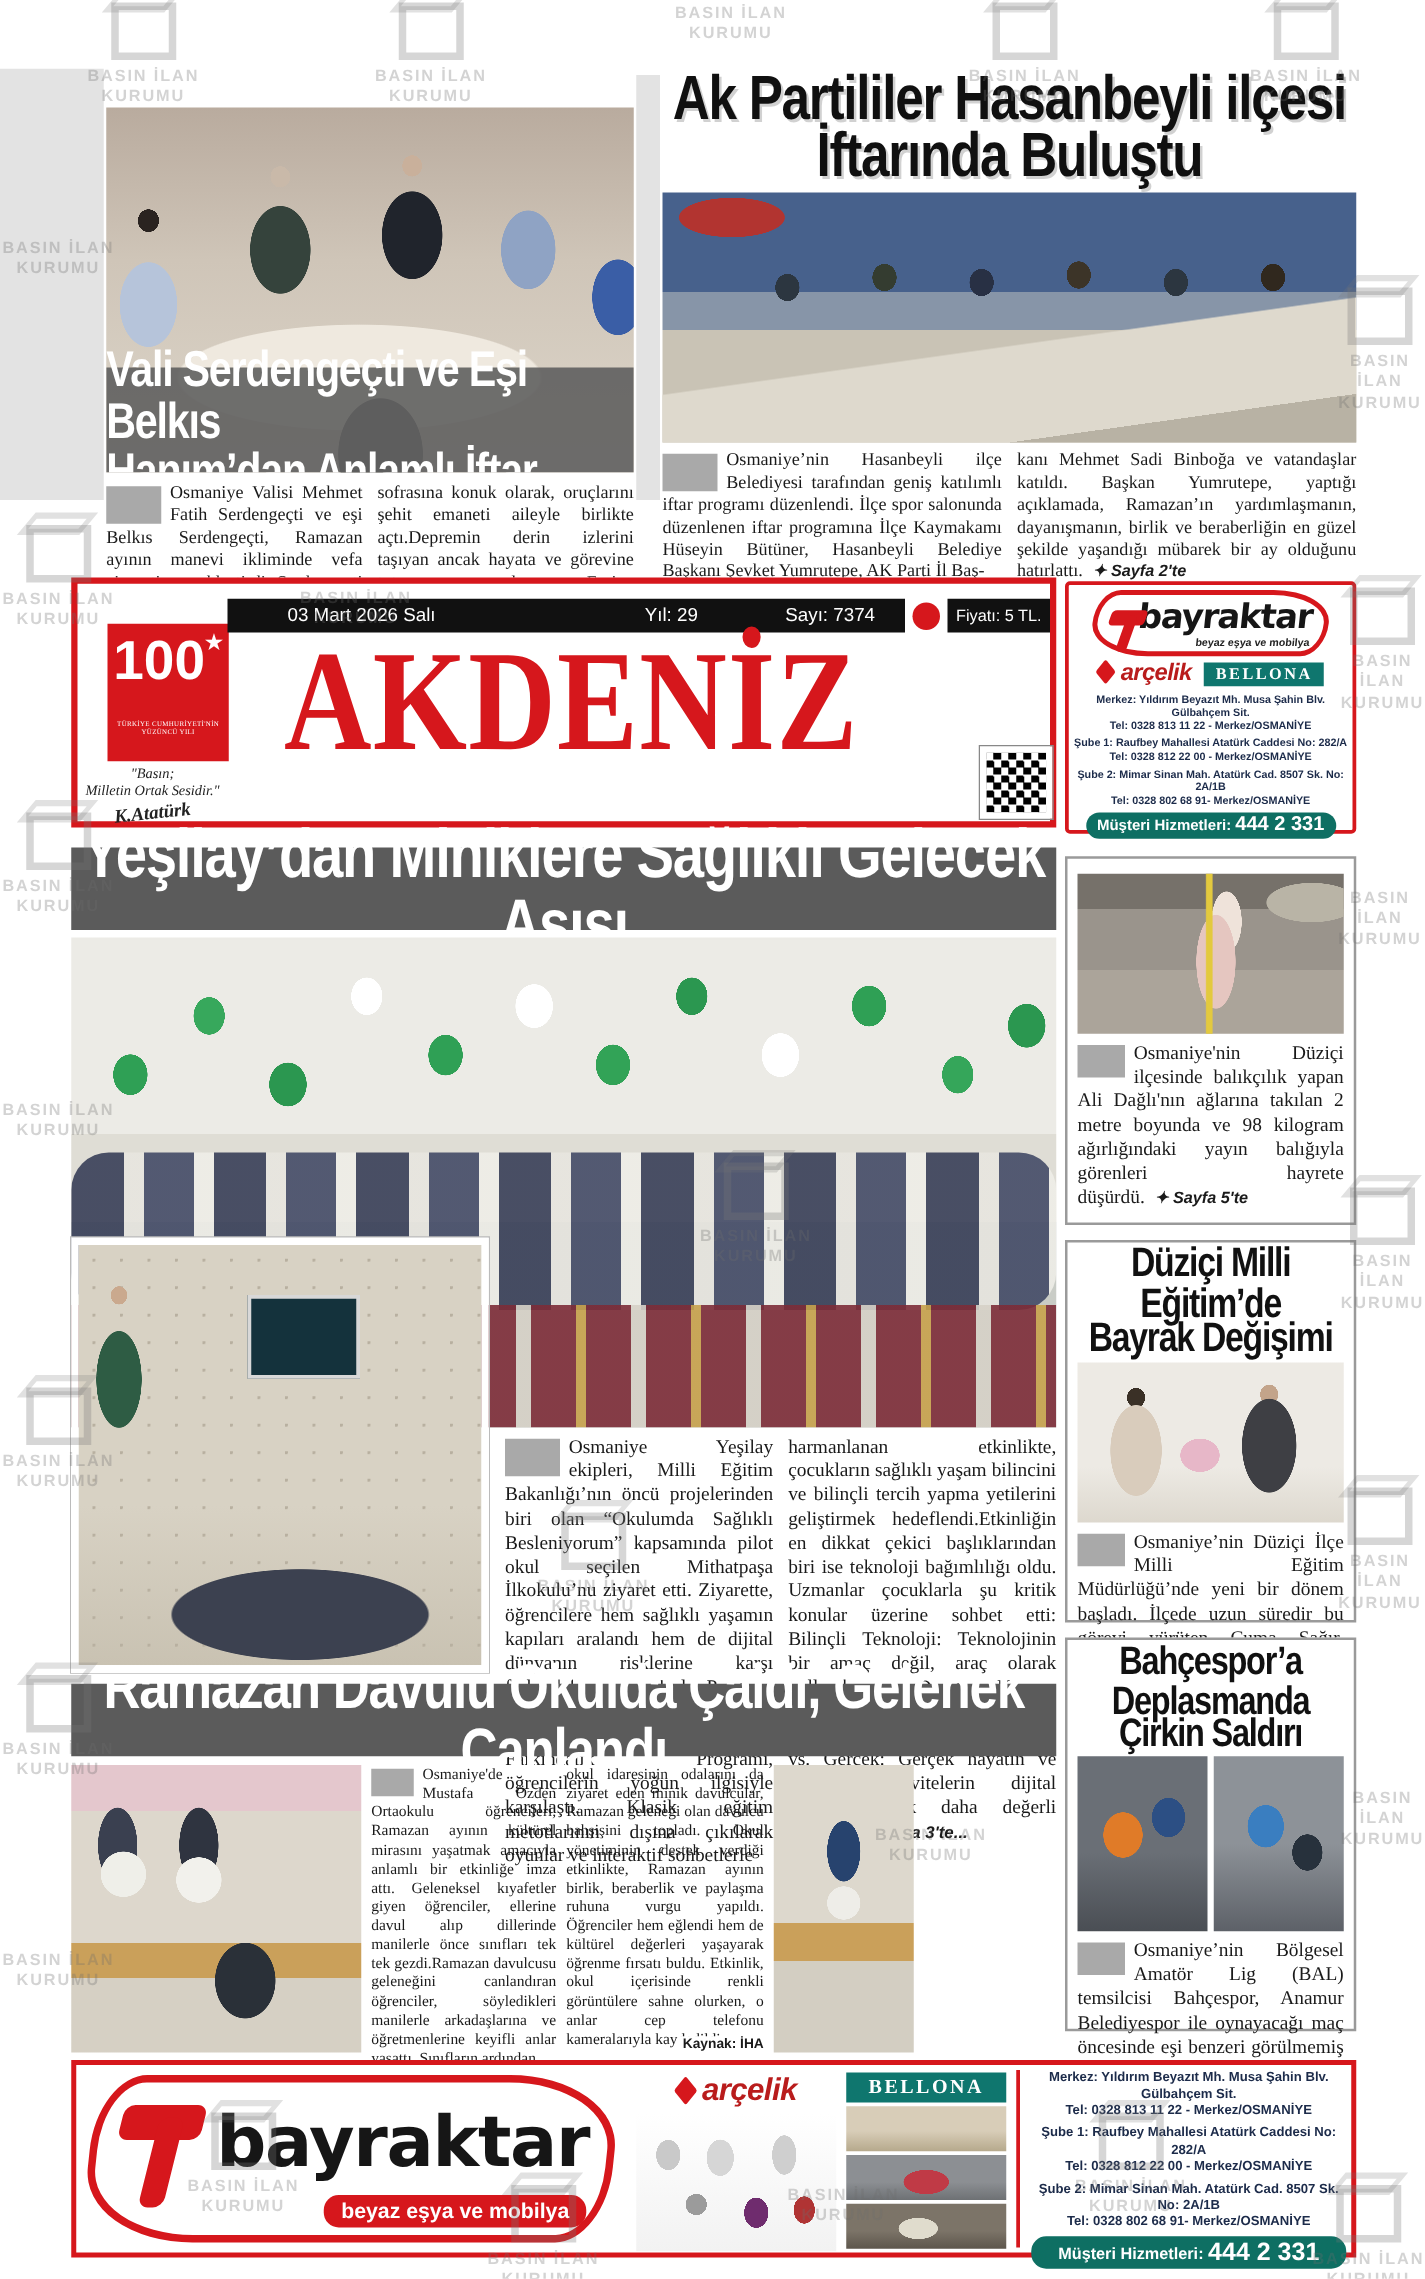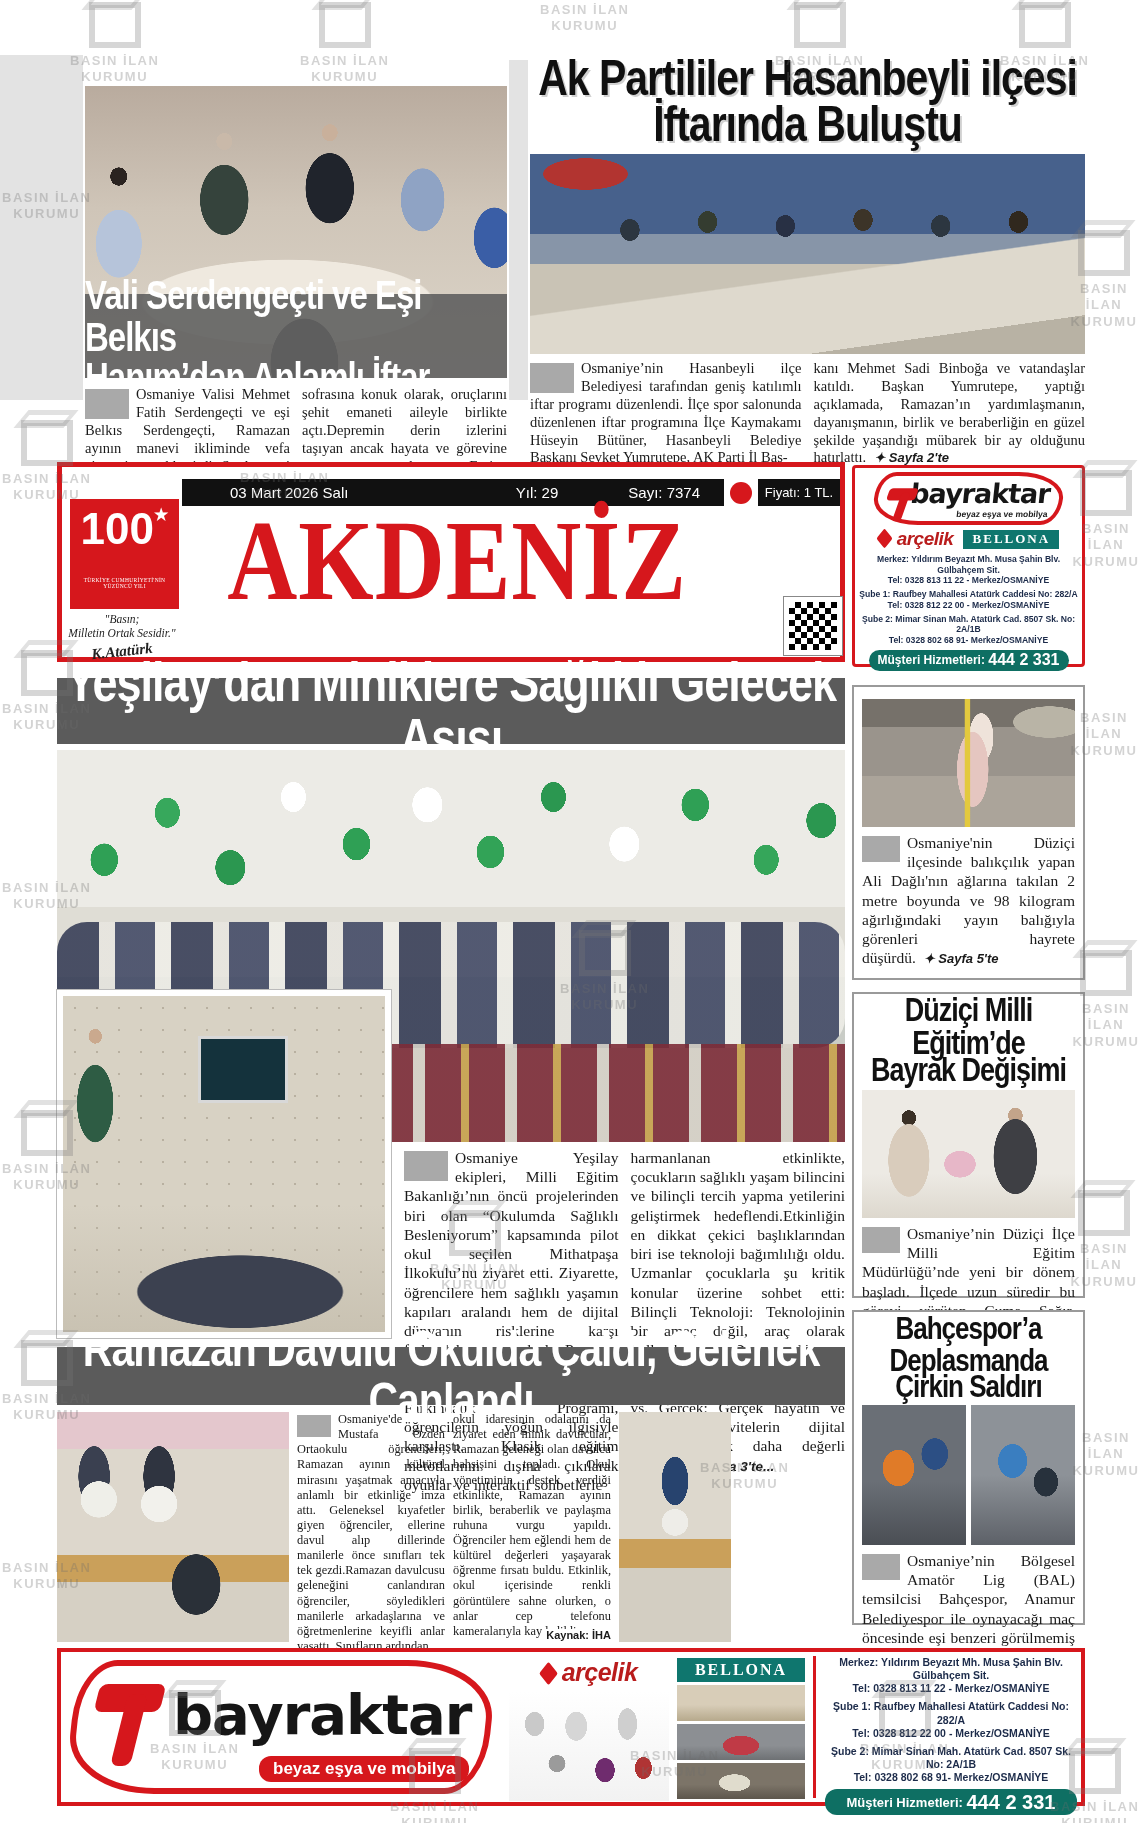--- a/index.html
+++ b/index.html
@@ -174,39 +174,39 @@
     <span class="sy" style="font-size:41px;margin-top:4px;">İftarında Buluştu</span>
   </div>
   <div class="ph ph2" style="width:555px;height:200px;margin-top:8px;"></div>
   <div class="tcols btxt" style="margin-top:6px;font-size:14.5px;height:92px;">
     <div class="tcol"><span class="gbox"></span><span>Osmaniye’nin Hasanbeyli ilçe Belediyesi tarafından geniş katılımlı iftar programı düzenlendi. İlçe spor salonunda düzenlenen iftar programına İlçe Kaymakamı Hüseyin Bütüner, Hasanbeyli Belediye Başkanı Şevket Yumrutepe, AK Parti İl Baş-</span></div>
     <div class="tcol"><span>kanı Mehmet Sadi Binboğa ve vatandaşlar katıldı. Başkan Yumrutepe, yaptığı açıklamada, Ramazan’ın yardımlaşmanın, dayanışmanın, birlik ve beraberliğin en güzel şekilde yaşandığı mübarek bir ay olduğunu hatırlattı.</span><span class="pref" style="font-size:13px;">✦ Sayfa 2'te</span></div>
   </div>
 </div>
 
 <div class="abs redbox" style="left:57px;top:462px;width:788px;height:200px;">
-  <div class="abs centenary" style="left:8px;top:32px;width:109px;height:110px;padding-top:8px;">
+  <div class="abs centenary" style="left:24px;top:32px;width:97px;height:110px;padding-top:8px;">
     <div style="font-family:'Liberation Sans',sans-serif;font-weight:900;font-size:44px;line-height:1;">
       <span>100</span><span style="font-size:16px;vertical-align:top;">★</span>
     </div>
     <div style="font-size:5.5px;margin-top:26px;letter-spacing:.3px;">TÜRKİYE CUMHURİYETİ'NİN YÜZÜNCÜ YILI</div>
   </div>
   <div class="abs" style="left:4px;top:146px;width:112px;text-align:center;font-style:italic;font-size:11.5px;line-height:1.2;color:#222;">
     <div>"Basın;</div>
     <div>Milletin Ortak Sesidir."</div>
     <div style="font-size:15px;font-weight:bold;transform:rotate(-6deg);margin-top:1px;">K.Atatürk</div>
   </div>
   <div class="abs blackbar" style="left:120px;top:12px;width:542px;height:27px;font-size:15px;">
     <span style="margin-left:48px;">03 Mart  2026 Salı</span>
     <span style="margin-left:auto;">Yıl: 29</span>
     <span style="margin-left:70px;margin-right:24px;">Sayı: 7374</span>
   </div>
   <div class="abs" style="left:668px;top:15px;width:22px;height:22px;border-radius:50%;background:#d6171c;"></div>
   <div class="abs blackbar" style="left:696px;top:12px;width:82px;height:27px;font-size:13px;justify-content:center;">
-    <span>Fiyatı: 1 TL.</span>
+    <span>Fiyatı: 5 TL.</span>
   </div>
   <div class="abs logo-akdeniz" style="left:112px;top:40px;width:566px;font-size:97px;text-align:center;">
     <span>AKDENİZ</span>
   </div>
   <div class="abs qr" style="left:722px;top:130px;width:58px;height:58px;"></div>
 </div>
 
 <div class="abs redbox" style="left:852px;top:465px;width:233px;height:202px;border-width:3px;border-radius:4px;">
   <div style="display:flex;align-items:center;justify-content:center;margin-top:4px;">
     <div class="swoosh" style="display:flex;align-items:center;padding:2px 10px 2px 6px;">

